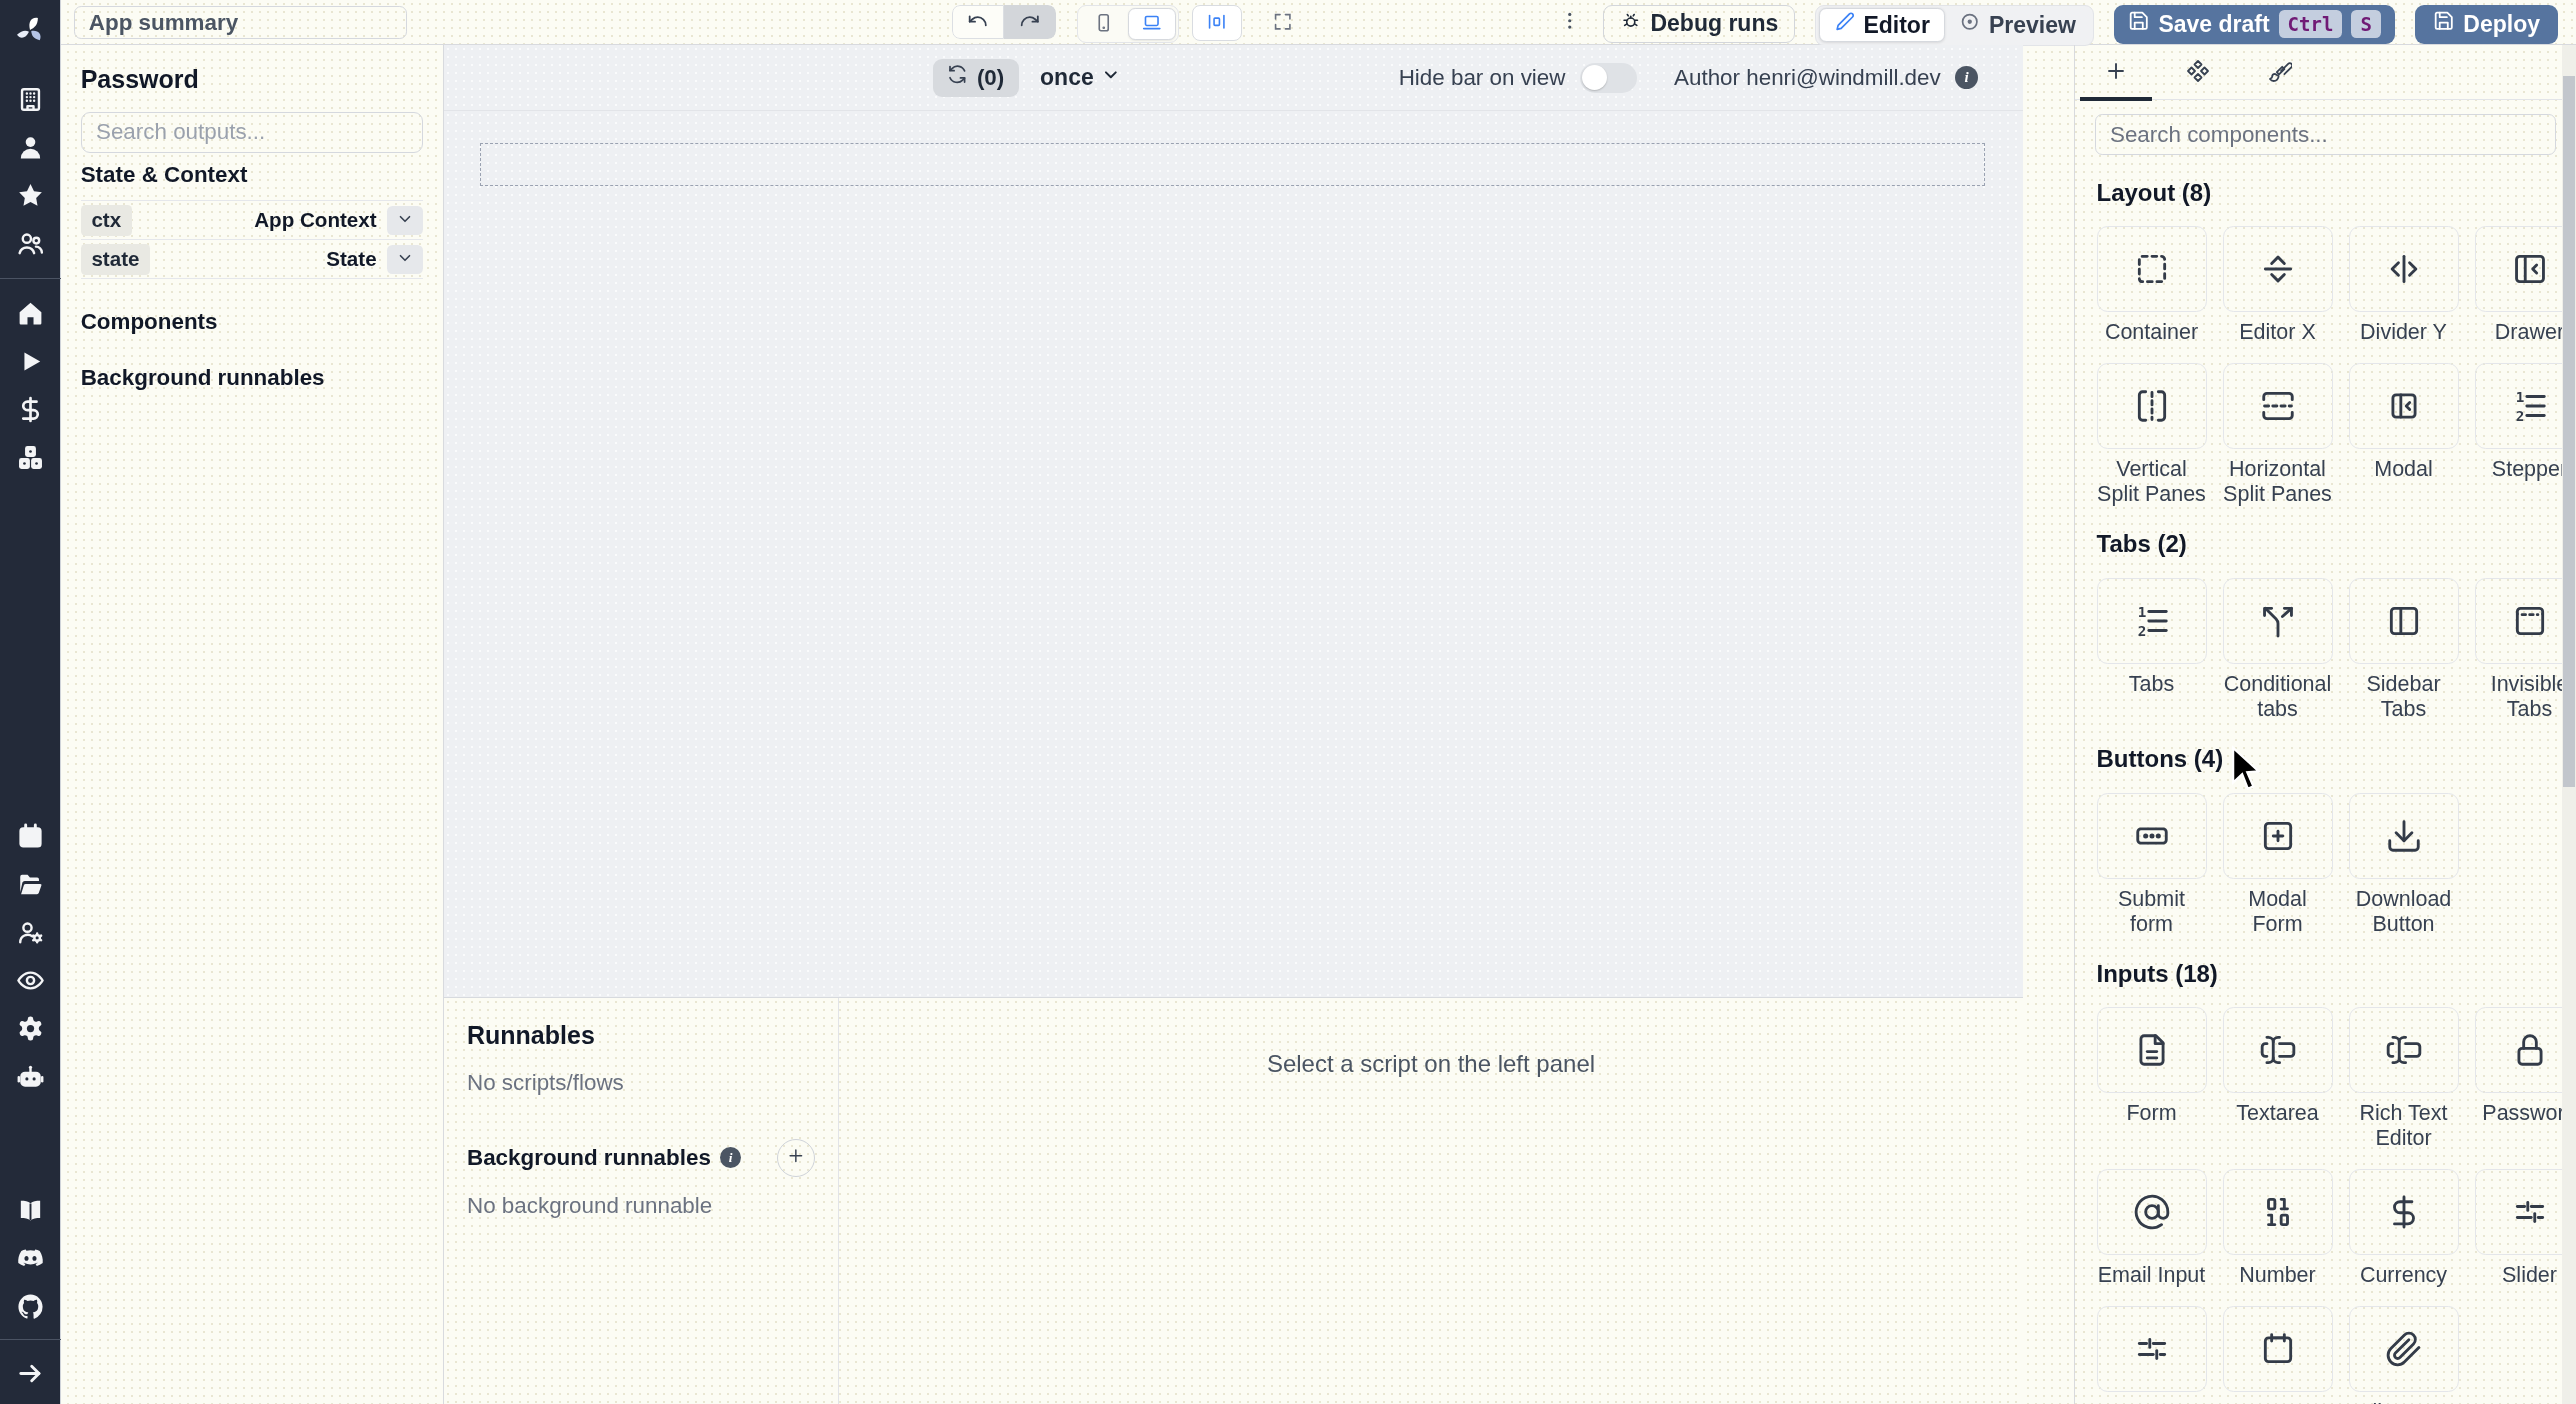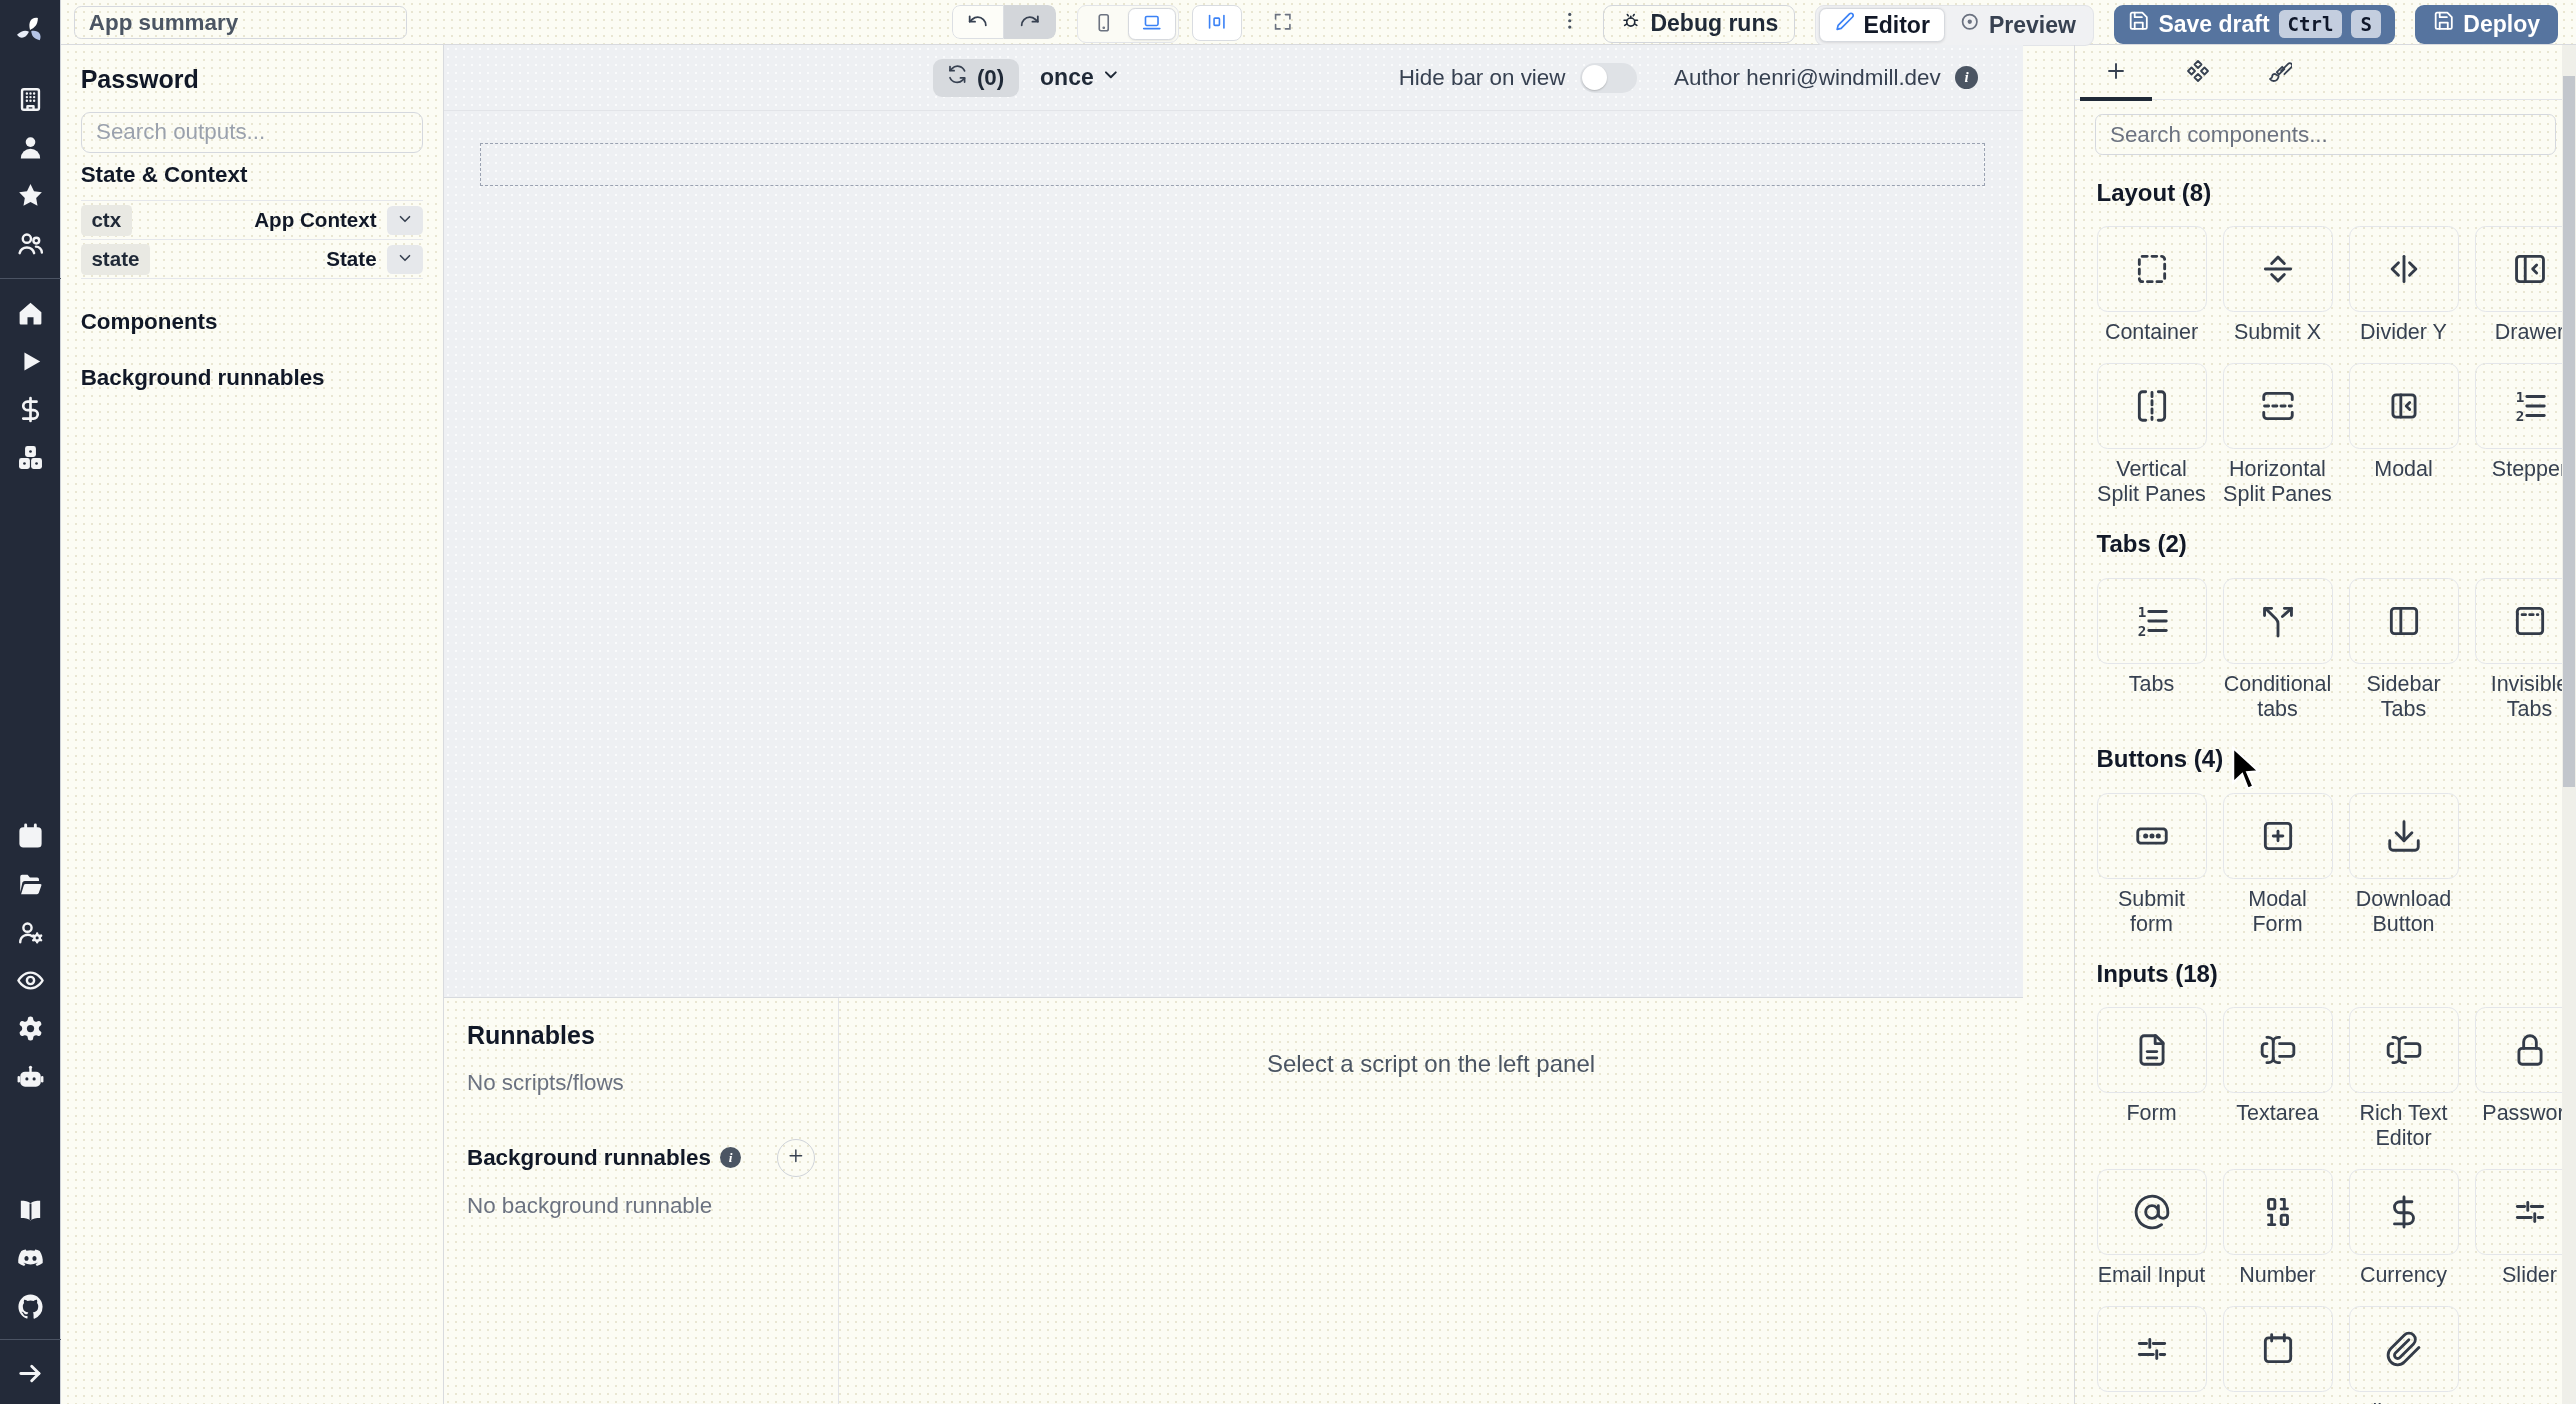--- a/index.html
+++ b/index.html
@@ -64,21 +64,21 @@
     border-radius:9px; padding:2.7px; }
   .seg { display:flex; align-items:center; gap:8px; height:34px; padding:0 14.3px; border:none;
     background:transparent; border-radius:7.2px; cursor:pointer; font-size:23px; font-weight:700;
     color:#374151; font-family:inherit; }
   .seg.active { background:#ffffff; border:0.9px solid #d6d9de; box-shadow:0 0.9px 2.7px rgba(0,0,0,.1); color:#111827; }
   .seg svg { width:21.5px; height:21.5px; }
   .btn-primary { display:flex; align-items:center; gap:9px; height:39px; padding:0 14.3px;
     background:#56749f; color:#ffffff; border:none; border-radius:9px; cursor:pointer;
     font-size:23px; font-weight:700; font-family:inherit; }
   .btn-primary svg { width:21.5px; height:21.5px; color:#ffffff; }
-  kbd { font-family:"DejaVu Sans Mono", monospace; font-size:19px; color:#0f172a;
+  kbd { font-family:"DejaVu Sans Mono", monospace; font-size:19px; color:#701a75;
     background:#c4cedf; border-radius:5.4px; padding:2.7px 9px; font-weight:700; }
 
   
   .left-panel { position:absolute; left:61px; top:45px; width:383px; bottom:0;
     border-right:0.9px solid #d8dade; padding:19.7px 19.7px 0 19.7px; }
   .panel-h1 { font-size:25px; font-weight:700; color:#111827; }
   .search-box { margin-top:18px; width:100%; height:41px; border:1.3px solid #d5d8de;
     border-radius:9px; background:transparent; padding:0 14.3px; font-size:22.4px;
     color:#374151; font-family:inherit; }
   .search-box::placeholder { color:#9aa1ad; }
@@ -579,21 +579,21 @@
               <div class="comp-label">Container</div>
             </div>
             <div class="comp-item">
               <div class="comp-box">
                 <span class="comp-icon"><svg viewBox="0 0 24 24" fill="none" stroke="currentColor" stroke-width="1.8" stroke-linecap="round" stroke-linejoin="round">
                     <line x1="4" y1="12" x2="20" y2="12"></line>
                     <polyline points="8 8.5 12 4.5 16 8.5"></polyline>
                     <polyline points="16 15.5 12 19.5 8 15.5"></polyline>
                   </svg></span>
               </div>
-              <div class="comp-label">Submit X</div>
+              <div class="comp-label">Editor X</div>
             </div>
             <div class="comp-item">
               <div class="comp-box">
                 <span class="comp-icon"><svg viewBox="0 0 24 24" fill="none" stroke="currentColor" stroke-width="1.8" stroke-linecap="round" stroke-linejoin="round">
                     <line x1="12" y1="4" x2="12" y2="20"></line>
                     <polyline points="8.5 8 4.5 12 8.5 16"></polyline>
                     <polyline points="15.5 8 19.5 12 15.5 16"></polyline>
                   </svg></span>
               </div>
               <div class="comp-label">Divider Y</div>

